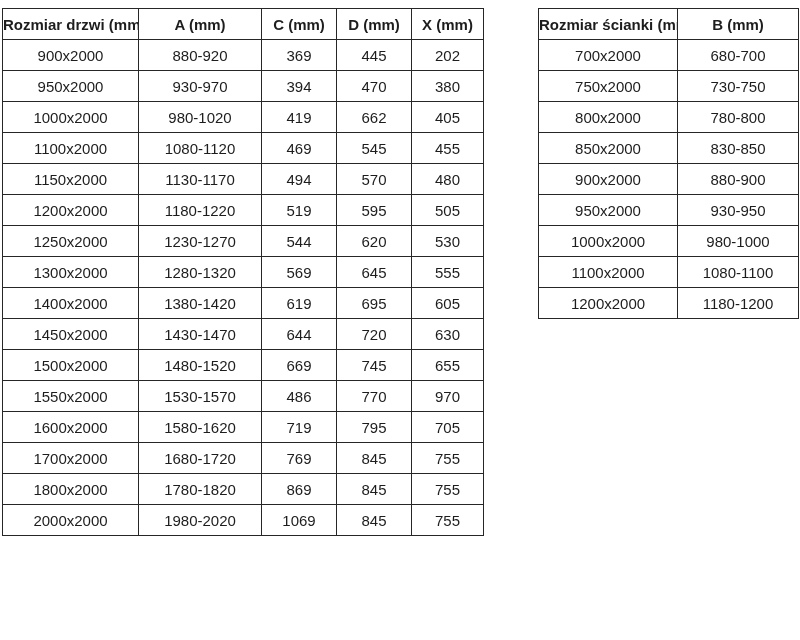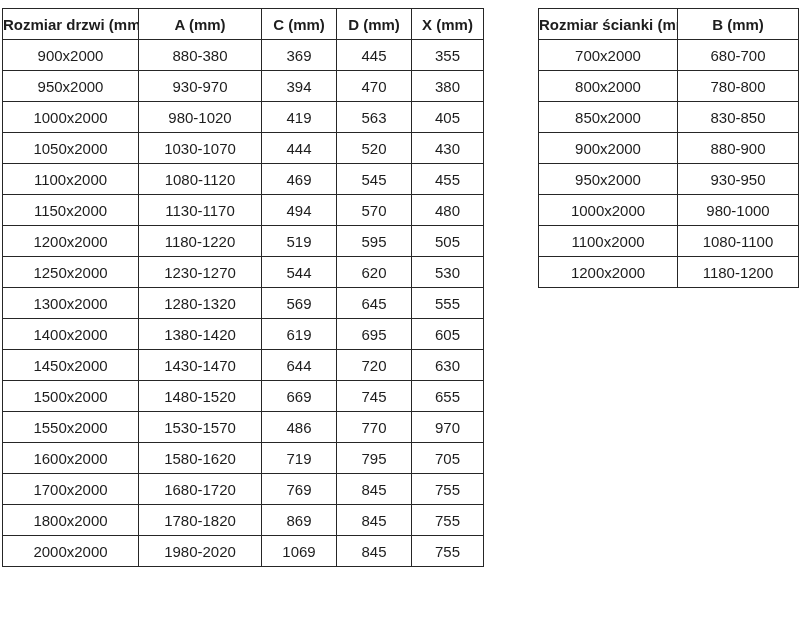--- a/index.html
+++ b/index.html
@@ -75,45 +75,38 @@
         <th>Rozmiar drzwi (mm)</th>
         <th>A (mm)</th>
         <th>C (mm)</th>
         <th>D (mm)</th>
         <th>X (mm)</th>
       </tr>
     </thead>
     <tbody>
         <tr>
           <td>900x2000</td>
-          <td>880-380</td>
+          <td>880-920</td>
           <td>369</td>
           <td>445</td>
-          <td>355</td>
+          <td>202</td>
         </tr>
         <tr>
           <td>950x2000</td>
           <td>930-970</td>
           <td>394</td>
           <td>470</td>
           <td>380</td>
         </tr>
         <tr>
           <td>1000x2000</td>
           <td>980-1020</td>
           <td>419</td>
-          <td>563</td>
+          <td>662</td>
           <td>405</td>
-        </tr>
-        <tr>
-          <td>1050x2000</td>
-          <td>1030-1070</td>
-          <td>444</td>
-          <td>520</td>
-          <td>430</td>
         </tr>
         <tr>
           <td>1100x2000</td>
           <td>1080-1120</td>
           <td>469</td>
           <td>545</td>
           <td>455</td>
         </tr>
         <tr>
           <td>1150x2000</td>
@@ -212,20 +205,24 @@
         <th>Rozmiar ścianki (mm)</th>
         <th>B (mm)</th>
       </tr>
     </thead>
     <tbody>
         <tr>
           <td>700x2000</td>
           <td>680-700</td>
         </tr>
         <tr>
+          <td>750x2000</td>
+          <td>730-750</td>
+        </tr>
+        <tr>
           <td>800x2000</td>
           <td>780-800</td>
         </tr>
         <tr>
           <td>850x2000</td>
           <td>830-850</td>
         </tr>
         <tr>
           <td>900x2000</td>
           <td>880-900</td>

